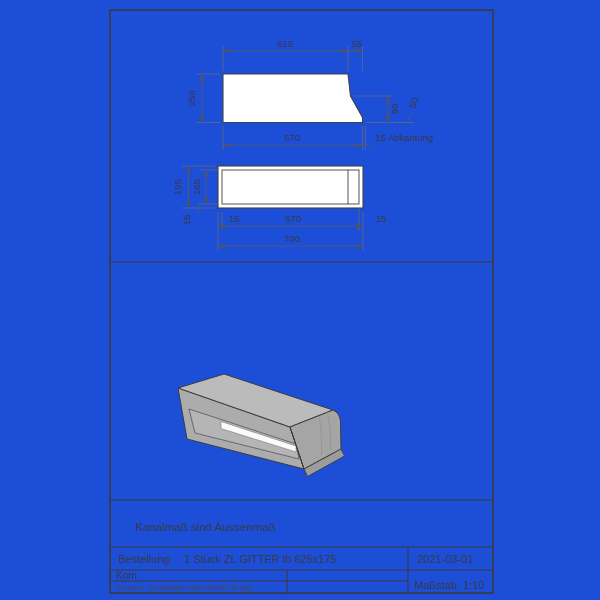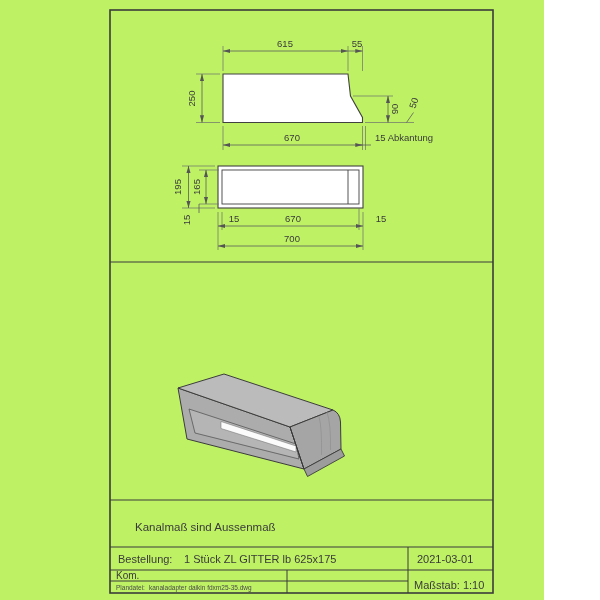--- a/index.html
+++ b/index.html
@@ -1,19 +1,19 @@
 <!DOCTYPE html>
 <html><head>
 <meta charset="utf-8">
 <style>
   html,body{margin:0;padding:0;background:#ffffff;}
   .page{
     position:relative;
-    width:544px;height:600px;
-    background:#bef264;
+    width:600px;height:600px;
+    background:#1d4ed8;
     font-family:"Liberation Sans", sans-serif;
     overflow:hidden;
   }
   svg{position:absolute;left:0;top:0;}
   text{fill:#3a3a3a;}
   .dimtxt{font-size:9.5px;}
   .dimline{stroke:#5c5c5c;stroke-width:0.8;fill:none;}
   .extline{stroke:#6e6e6e;stroke-width:0.7;fill:none;}
   .outline{stroke:#414141;stroke-width:1.1;fill:#ffffff;}
   .thin{stroke:#414141;stroke-width:0.9;fill:none;}

